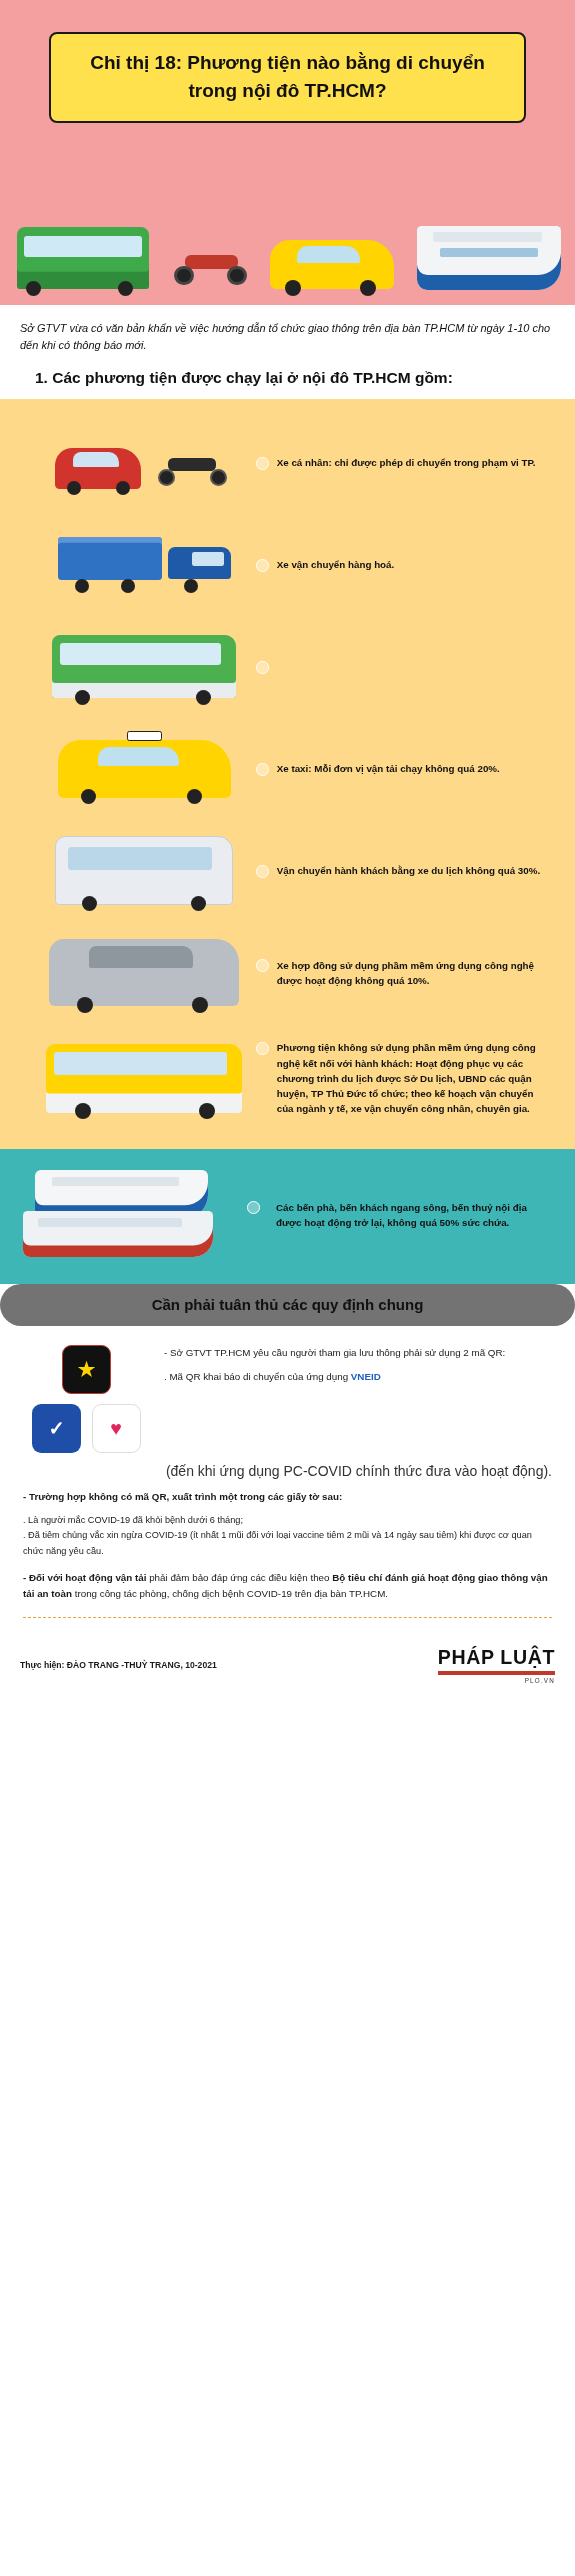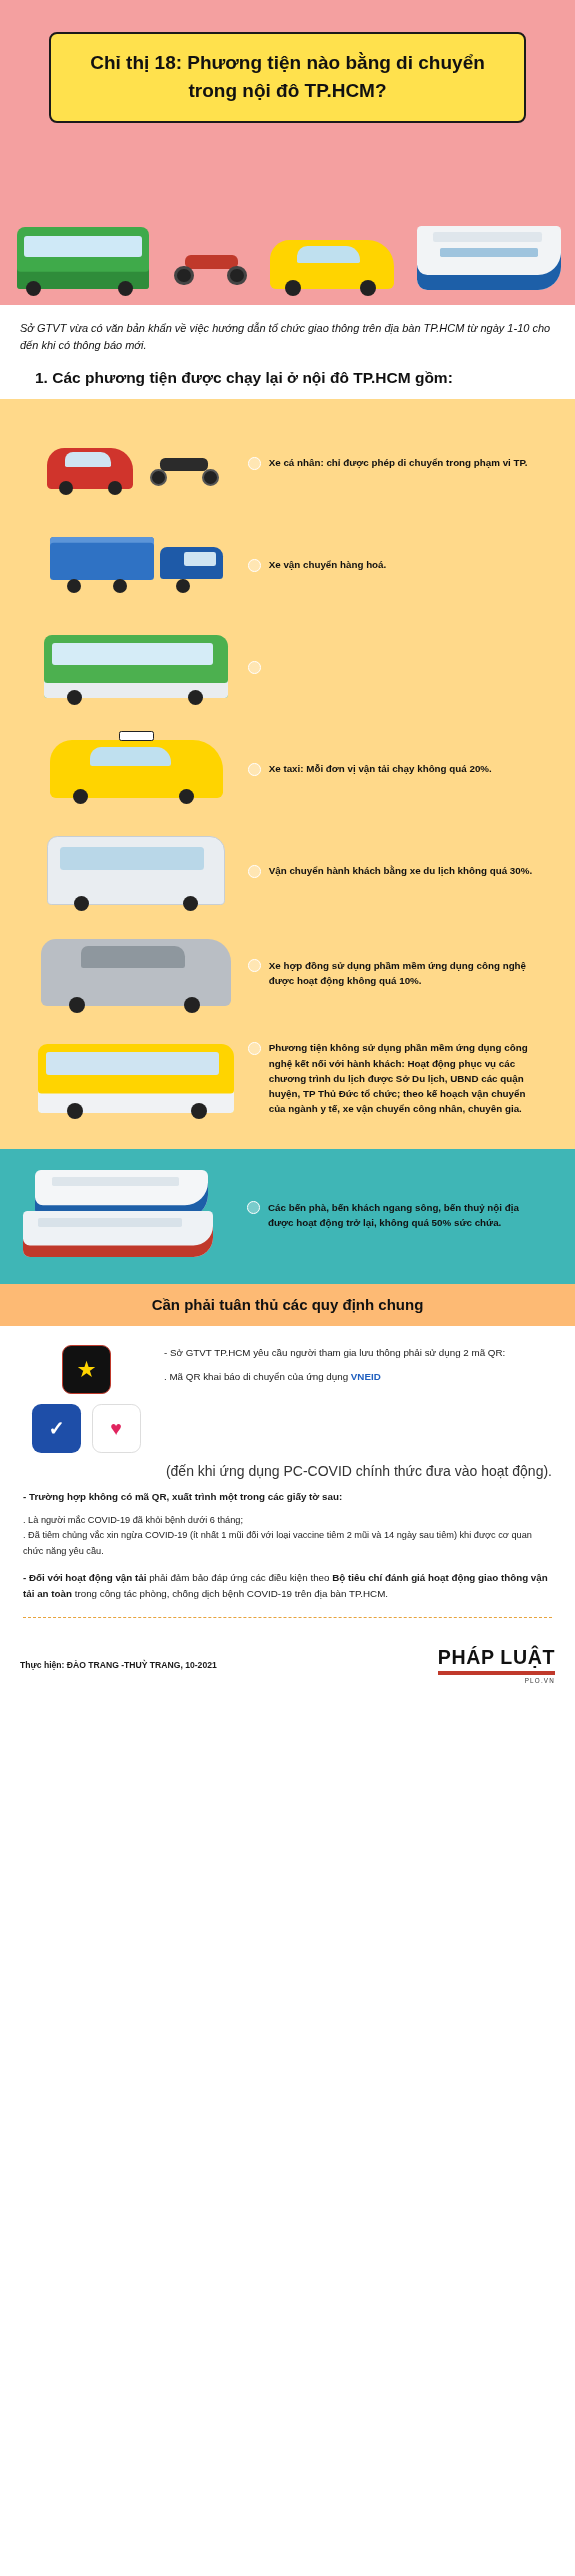--- a/index.html
+++ b/index.html
@@ -104,22 +104,23 @@
   }
 
   
   .list-section {
     background: #ffd98a;
     padding: 12.7px 0 16px;
   }
   .row {
     display: flex;
     align-items: center;
-    padding: 8px 24px;
+    padding: 8px 12px;
     min-height: 86px;
+    margin-left: 20px;
   }
   .row .art {
     width: 224px;
     flex: 0 0 224px;
     display: flex;
     align-items: center;
     justify-content: center;
     position: relative;
     height: 86px;
   }
@@ -186,29 +187,30 @@
     background: #3fb6b6;
     padding: 17.3px 17.3px 19.6px;
     display: flex;
     align-items: center;
   }
   .ferry-art { width: 230px; flex: 0 0 230px; position: relative; height: 98px; }
   .ferry1 { position:absolute; left:17.3px; top:3.5px; width:173px; height:48px; background:#f4f6f8; border-radius:5.8px 5.8px 23px 8px; box-shadow: inset 0 -12.7px 0 #1d5fa8;}
   .ferry1:before { content:""; position:absolute; left:17.3px; top:7px; width:127px; height:9.2px; background:#dde5eb; border-radius:1.7px;}
   .ferry2 { position:absolute; left:5.8px; top:45px; width:190px; height:46px; background:#eef2f5; border-radius:4.6px 4.6px 19.6px 7px; box-shadow: inset 0 -11.5px 0 #c0392b;}
   .ferry2:before { content:""; position:absolute; left:15px; top:7px; width:144px; height:9.2px; background:#d8e2e9; border-radius:1.7px;}
-  .ferry-section .txt { flex:1; display:flex; gap:8px; align-items:flex-start; padding-right: 11.5px;}
+  .ferry-section .txt { flex:1; display:flex; gap:16px; align-items:flex-start; padding-right: 11.5px;}
   .ferry-section .txt p { font-size:9.8px; font-weight:bold; line-height:1.6; color:#111;}
   .ferry-section .bullet { border-color:#fff; background: rgba(255,255,255,0.3); }
 
   
   .rules-head {
-    background: #fdba74;
+    background: #737373;
     text-align: center;
     padding: 12.7px 11.5px;
+    border-radius: 21px;
   }
   .rules-head h3 { font-size: 15px; font-weight: bold; color:#111; }
   .rules {
     background: #fff;
     padding: 15px 23px 17.3px;
   }
   .rule-line { font-size: 9.8px; line-height: 1.65; margin-bottom: 8px; }
   .rule-line b { font-weight: bold; }
   .blue { color: #1f5fbf; font-weight: bold; }
   .qr-row { display:flex; align-items:center; gap:14px; margin: 3.5px 0 10.4px; }

